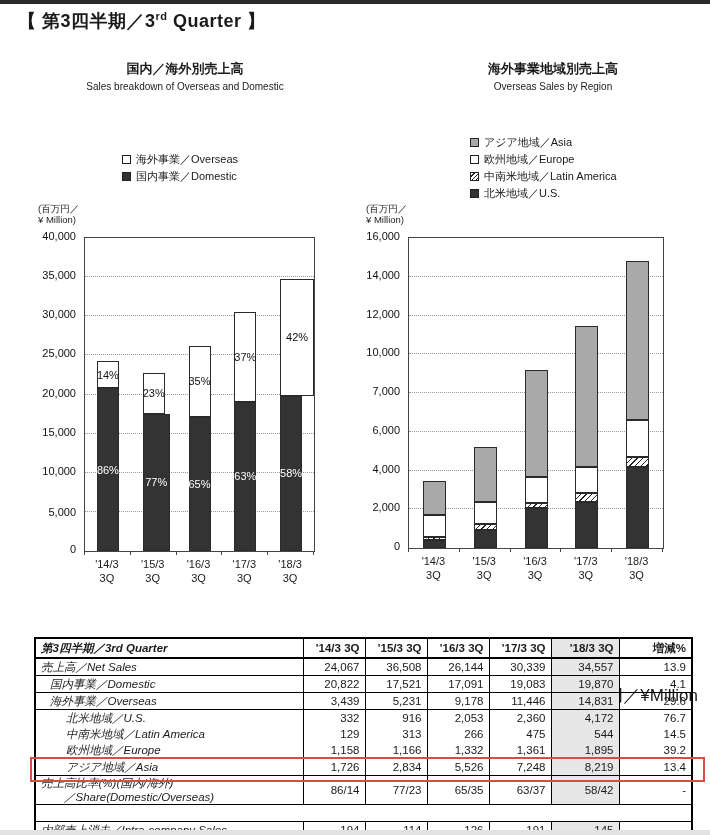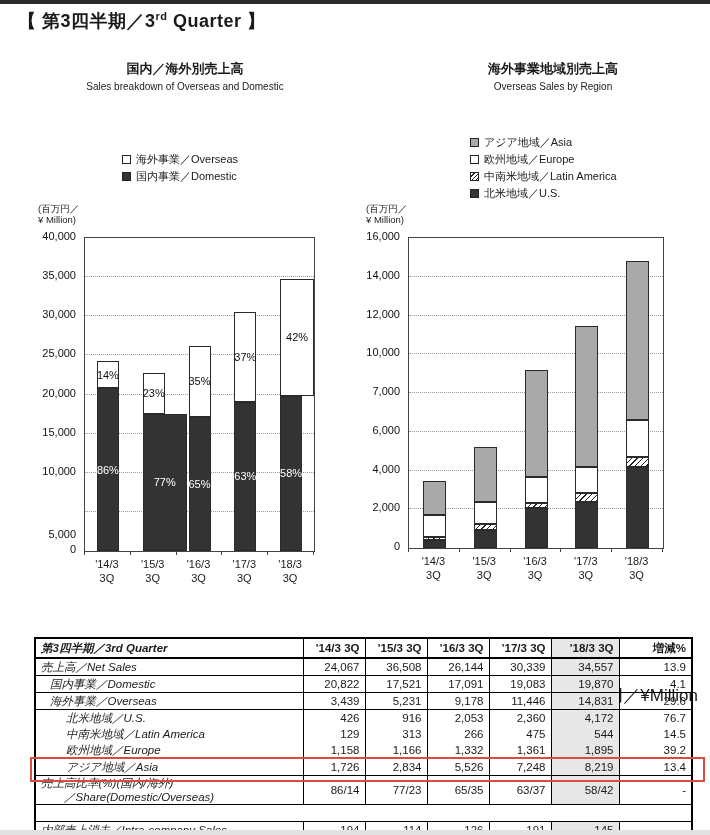--- a/index.html
+++ b/index.html
@@ -143,21 +143,21 @@
           <td class="lbl ind1">海外事業／Overseas</td>
           <td class="num">3,439</td>
           <td class="num">5,231</td>
           <td class="num">9,178</td>
           <td class="num">11,446</td>
           <td class="num shade">14,831</td>
           <td class="num">29.6</td>
         </tr>
         <tr>
           <td class="lbl ind2">北米地域／U.S.</td>
-          <td class="num">426</td>
+          <td class="num">332</td>
           <td class="num">916</td>
           <td class="num">2,053</td>
           <td class="num">2,360</td>
           <td class="num shade">4,172</td>
           <td class="num">76.7</td>
         </tr>
         <tr>
           <td class="lbl ind2">中南米地域／Latin America</td>
           <td class="num">129</td>
           <td class="num">313</td>
@@ -215,21 +215,21 @@
       <div class="grid" style="bottom: 156.5px;"></div>
       <div class="grid" style="bottom: 195.625px;"></div>
       <div class="grid" style="bottom: 234.75px;"></div>
       <div class="grid" style="bottom: 273.875px;"></div>
       <div class="seg" style="left: 11.9px; bottom: 0px; width: 22px; height: 162.9px; background: rgb(51, 51, 51);">
         <span style="color: rgb(255, 255, 255);">86%</span>
       </div>
       <div class="seg" style="left: 11.9px; bottom: 162.9px; width: 22px; height: 26.9px; background: rgb(255, 255, 255);">
         <span style="color: rgb(17, 17, 17);">14%</span>
       </div>
-      <div class="seg" style="left: 57.7px; bottom: 0px; width: 44px; height: 137.1px; background: rgb(51, 51, 51);">
+      <div class="seg" style="left: 57.7px; bottom: 0px; width: 27px; height: 137.1px; background: rgb(51, 51, 51);">
         <span style="color: rgb(255, 255, 255);">77%</span>
       </div>
       <div class="seg" style="left: 57.7px; bottom: 137.1px; width: 22px; height: 40.9px; background: rgb(255, 255, 255);">
         <span style="color: rgb(17, 17, 17);">23%</span>
       </div>
       <div class="seg" style="left: 103.5px; bottom: 0px; width: 22px; height: 133.7px; background: rgb(51, 51, 51);">
         <span style="color: rgb(255, 255, 255);">65%</span>
       </div>
       <div class="seg" style="left: 103.5px; bottom: 133.7px; width: 22px; height: 71.8px; background: rgb(255, 255, 255);">
         <span style="color: rgb(17, 17, 17);">35%</span>
@@ -241,21 +241,21 @@
         <span style="color: rgb(17, 17, 17);">37%</span>
       </div>
       <div class="seg" style="left: 195.1px; bottom: 0px; width: 22px; height: 155.5px; background: rgb(51, 51, 51);">
         <span style="color: rgb(255, 255, 255);">58%</span>
       </div>
       <div class="seg" style="left: 195.1px; bottom: 155.5px; width: 34px; height: 116.1px; background: rgb(255, 255, 255);">
         <span style="color: rgb(17, 17, 17);">42%</span>
       </div>
     </div>
     <div class="ytick" style="left: 20px; top: 543px;">0</div>
-    <div class="ytick" style="left: 20px; top: 528px;">5,000</div>
+    <div class="ytick" style="left: 20px; top: 506px;">5,000</div>
     <div class="ytick" style="left: 20px; top: 464.75px;">10,000</div>
     <div class="ytick" style="left: 20px; top: 425.625px;">15,000</div>
     <div class="ytick" style="left: 20px; top: 386.5px;">20,000</div>
     <div class="ytick" style="left: 20px; top: 347.375px;">25,000</div>
     <div class="ytick" style="left: 20px; top: 308.25px;">30,000</div>
     <div class="ytick" style="left: 20px; top: 269.125px;">35,000</div>
     <div class="ytick" style="left: 20px; top: 230px;">40,000</div>
     <div class="xlabel" style="left: 81.9px; top: 557px; width: 50px;">'14/3
 3Q</div>
     <div class="xlabel" style="left: 127.7px; top: 557px; width: 50px;">'15/3

